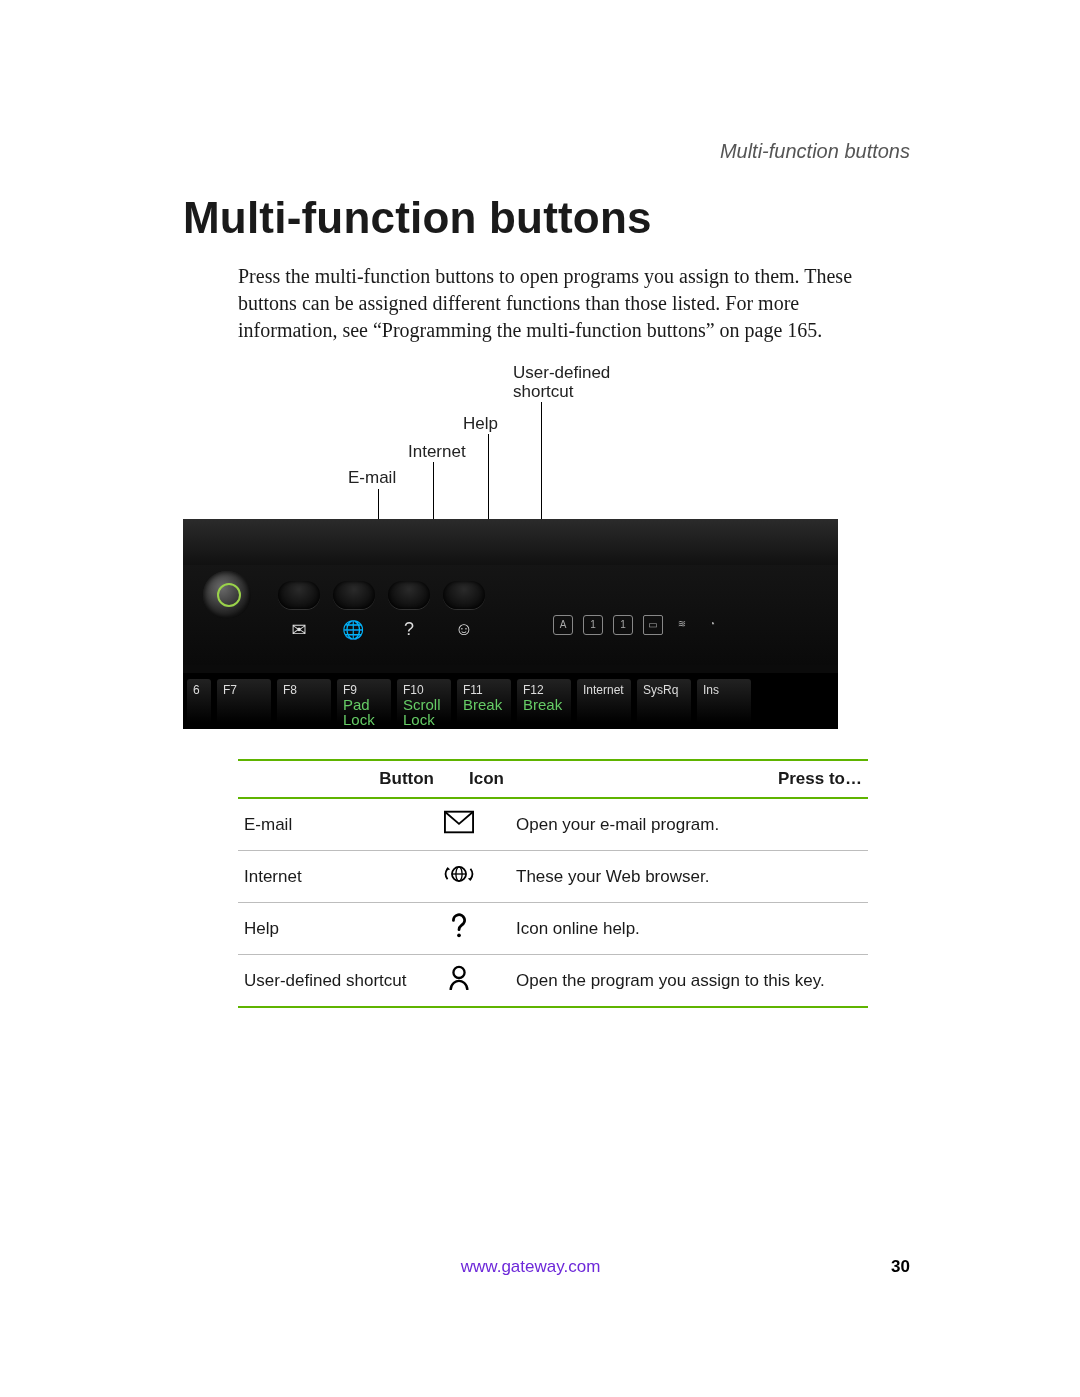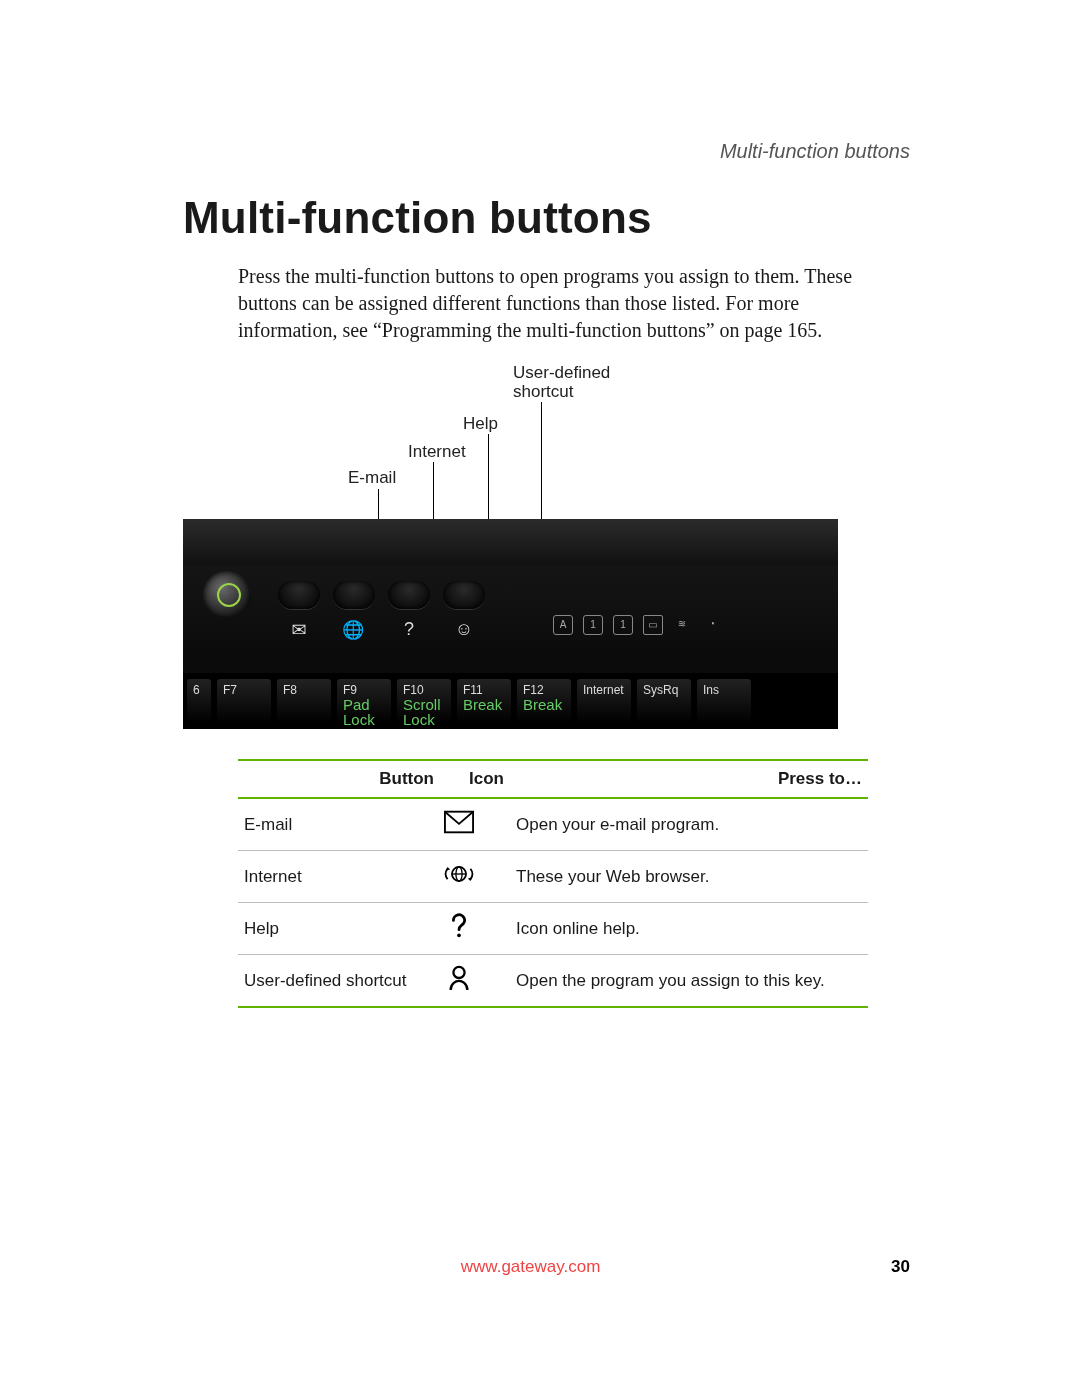--- a/index.html
+++ b/index.html
@@ -131,21 +131,21 @@
   .footer{
     position:absolute;
     left:170px;right:170px;
     bottom:120px;
     font-size:17px;
     color:#444;
     display:flex;
     justify-content:space-between;
     font-family:Helvetica,Arial,sans-serif;
   }
-  .footer .site{flex:1;text-align:center;color:#ef4444;}
+  .footer .site{flex:1;text-align:center;color:#6d28d9;}
   .footer .pnum{font-weight:700;color:#000;}
 
   
 </style>
 </head>
 <body>
 
 <div class="page">
 
   <div class="running-head">Multi-function buttons</div>

